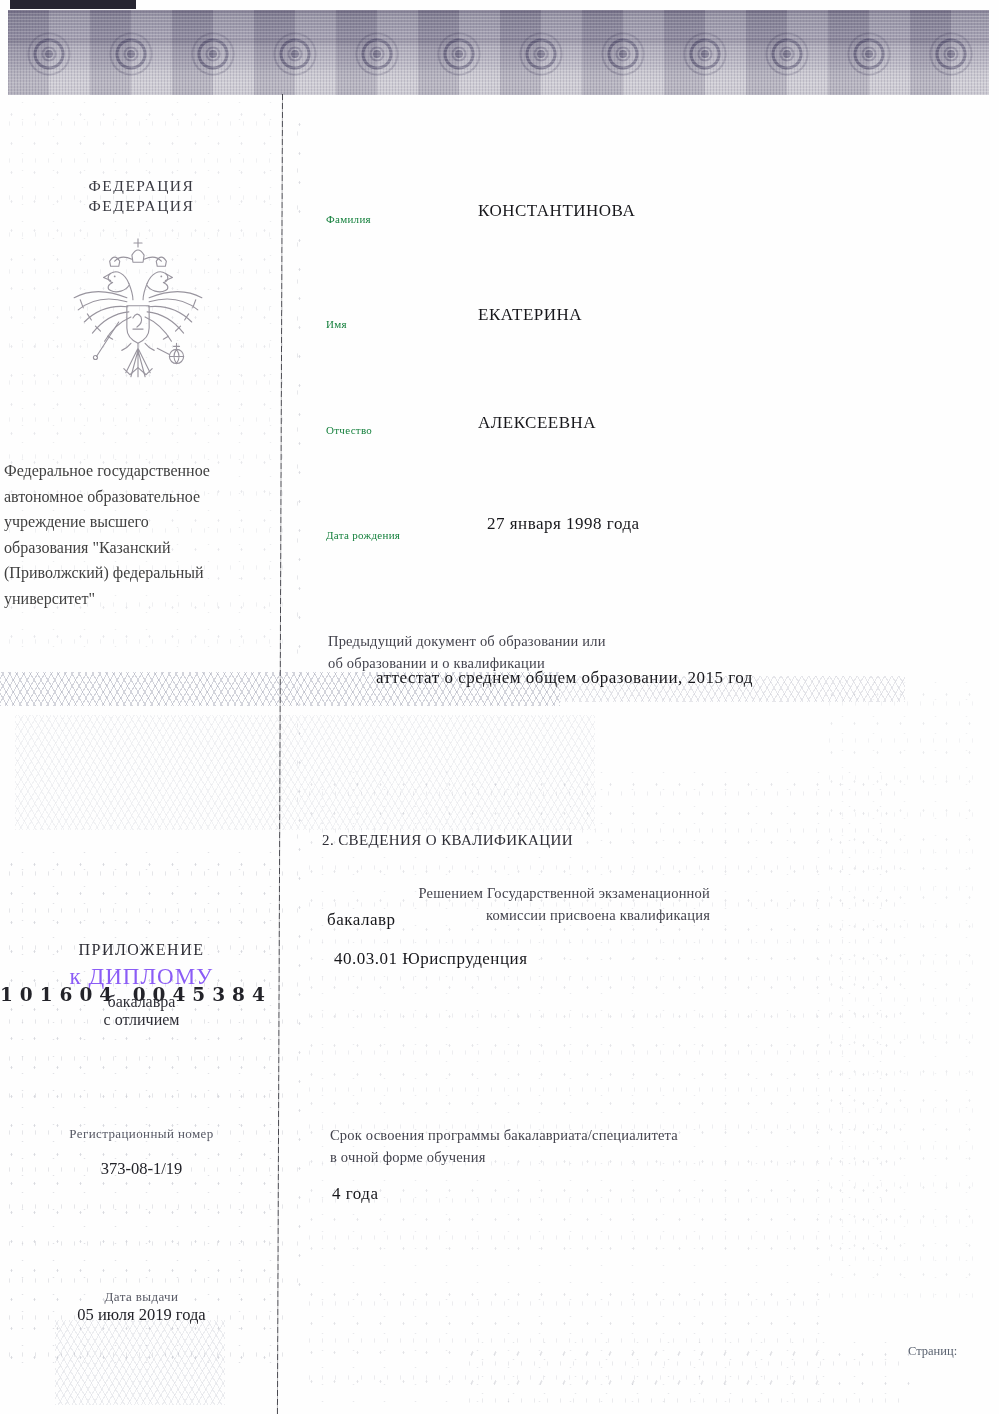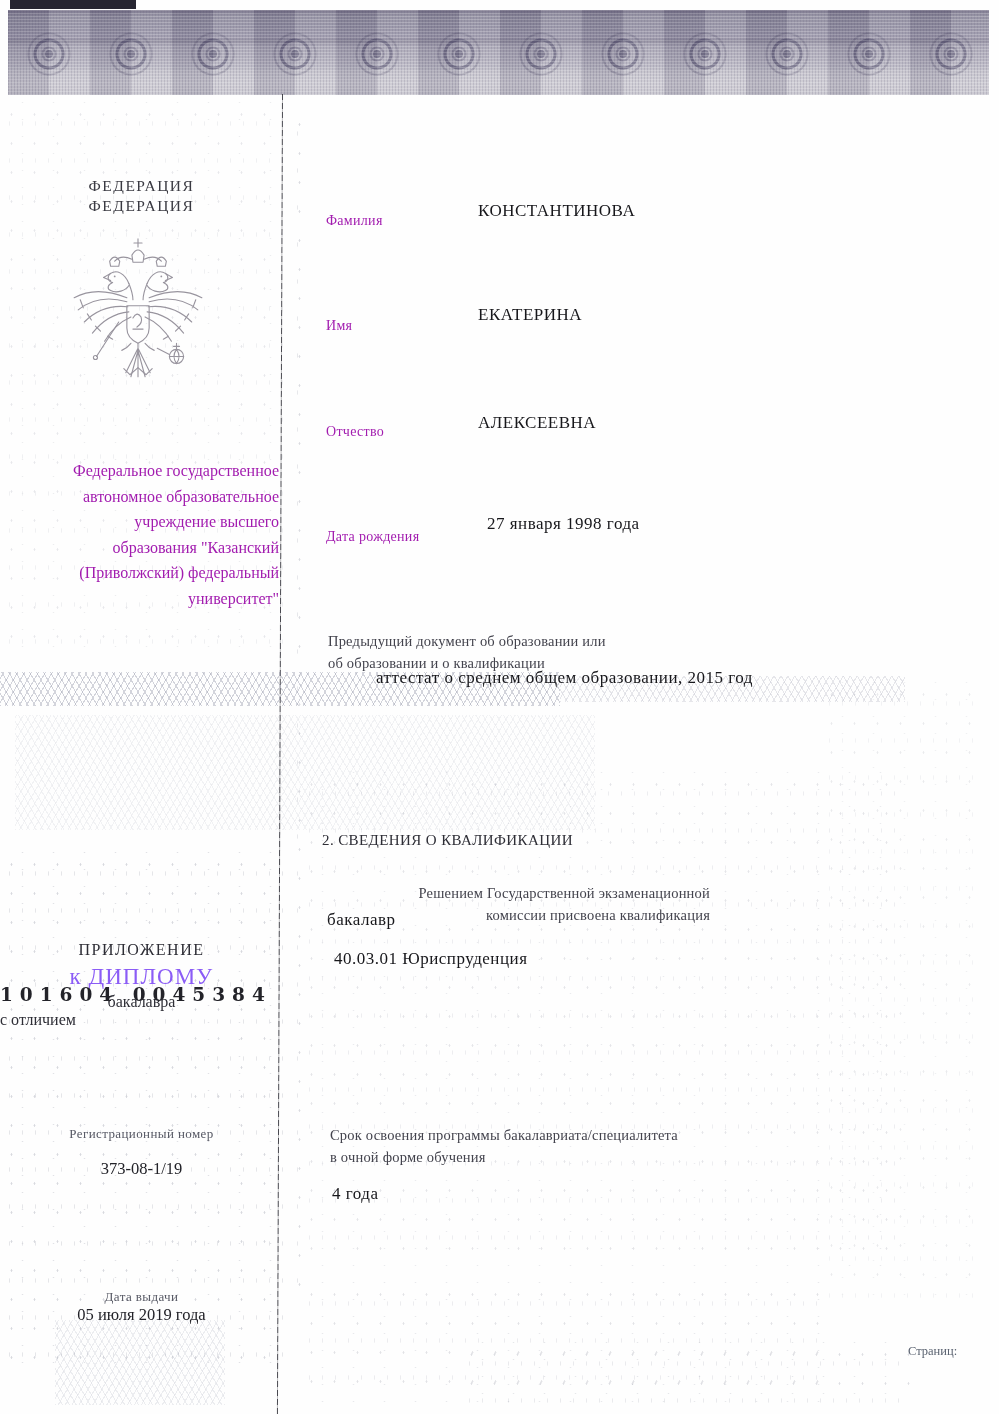--- a/index.html
+++ b/index.html
@@ -44,37 +44,37 @@
     background-image:
       radial-gradient(rgba(70,75,100,.85) .7px, transparent 1.2px),
       radial-gradient(rgba(70,75,100,.65) .6px, transparent 1.1px),
       radial-gradient(rgba(70,75,100,.55) .5px, transparent 1px);
     background-size:23px 29px,31px 17px,13px 37px;
     background-position:0 0,7px 11px,3px 5px;
   }
   .country{position:absolute;left:0;top:176px;width:283px;text-align:center;
     font-size:15.5px;letter-spacing:1.5px;line-height:20px;color:#3a3a42;}
   .emblem{position:absolute;left:62px;top:232px;width:152px;height:178px;}
-  .institution{position:absolute;left:4px;top:458px;width:275px;text-align:right;
-    font-size:16px;line-height:25.5px;color:#a21caf;}
+  .institution{position:absolute;left:4px;top:458px;width:275px;text-align:left;
+    font-size:16px;line-height:25.5px;color:#404040;}
   .annex-title{position:absolute;left:0;top:941px;width:283px;text-align:center;
     font-size:16px;letter-spacing:1.5px;color:#2e2e36;}
   .diploma-title{position:absolute;left:0;top:964px;width:283px;text-align:center;
     font-size:23px;letter-spacing:1px;color:#8b5cf6;}
   .degree-line{position:absolute;left:0;top:993px;width:283px;text-align:center;
     font-size:16px;color:#2e2e36;}
-  .honors-line{position:absolute;left:0;top:1011px;width:283px;text-align:left;
+  .honors-line{position:absolute;left:0;top:1011px;width:283px;text-align:center;
     font-size:16px;color:#2e2e36;}
   .serial{position:absolute;left:0;top:984px;width:283px;text-align:left;
     font-family:"DejaVu Serif",serif;font-weight:600;font-size:18.5px;letter-spacing:7px;color:#232329;}
   .small-label{position:absolute;width:283px;text-align:center;font-size:13px;color:#565864;letter-spacing:.4px;}
   .left-value{position:absolute;width:283px;text-align:center;font-size:16.5px;color:#222228;}
   
   .sec-title{position:absolute;font-size:15px;letter-spacing:.4px;color:#2e2e36;}
-  .f-label{position:absolute;font-size:14px;color:#a21caf;letter-spacing:.3px;}
+  .f-label{position:absolute;font-size:11px;color:#15803d;letter-spacing:.3px;}
   .f-value{position:absolute;font-size:17px;letter-spacing:.5px;color:#17171b;}
   .para-label{position:absolute;font-size:14.5px;line-height:22px;color:#43434d;letter-spacing:.2px;}
   .pages{position:absolute;left:908px;top:1344px;font-size:12.5px;color:#5a6270;}
 </style>
 </head>
 <body>
 
 <div class="page">
 
   <div class="corner-strip"></div>

